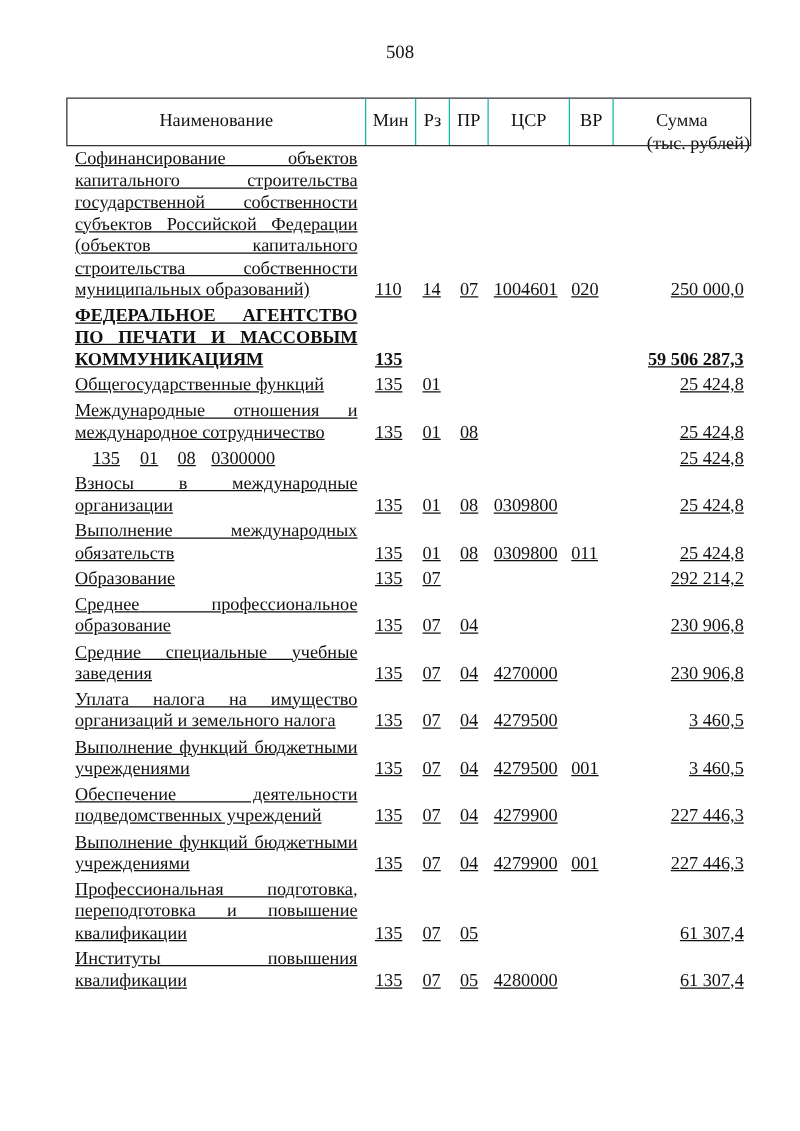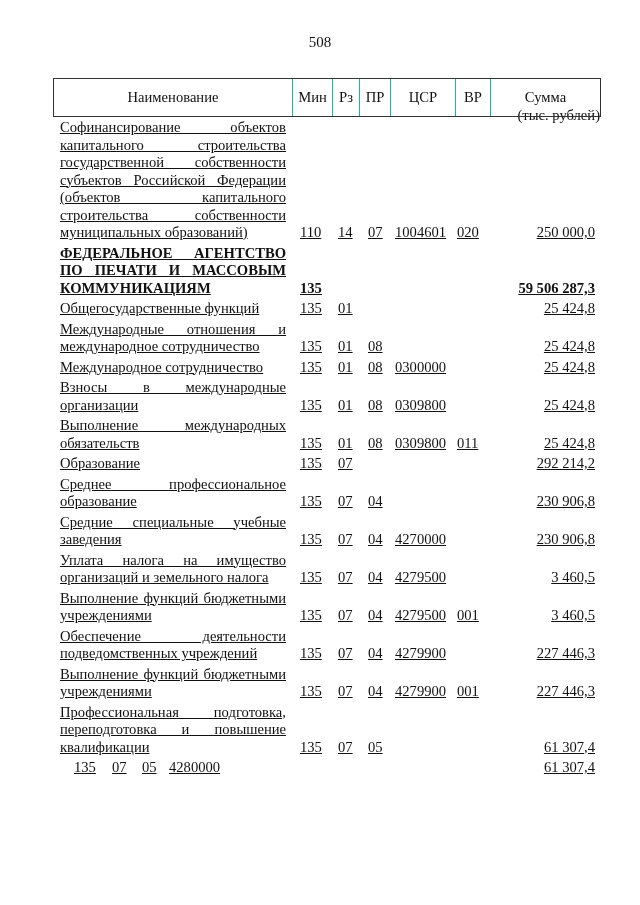--- a/index.html
+++ b/index.html
@@ -86,21 +86,20 @@
     <div class="row">
       <div class="c-name">Международные отношения и международное сотрудничество</div>
       <div class="c-min">135</div>
       <div class="c-rz">01</div>
       <div class="c-pr">08</div>
       <div class="c-csr"></div>
       <div class="c-vr"></div>
       <div class="c-sum">25 424,8</div>
     </div>
     <div class="row">
-      <div class="c-name">Международное сотрудничество</div>
       <div class="c-min">135</div>
       <div class="c-rz">01</div>
       <div class="c-pr">08</div>
       <div class="c-csr">0300000</div>
       <div class="c-vr"></div>
       <div class="c-sum">25 424,8</div>
     </div>
     <div class="row">
       <div class="c-name">Взносы в международные организации</div>
       <div class="c-min">135</div>
@@ -185,20 +184,21 @@
     <div class="row">
       <div class="c-name">Профессиональная подготовка, переподготовка и повышение квалификации</div>
       <div class="c-min">135</div>
       <div class="c-rz">07</div>
       <div class="c-pr">05</div>
       <div class="c-csr"></div>
       <div class="c-vr"></div>
       <div class="c-sum">61 307,4</div>
     </div>
     <div class="row">
+      <div class="c-name">Институты повышения квалификации</div>
       <div class="c-min">135</div>
       <div class="c-rz">07</div>
       <div class="c-pr">05</div>
       <div class="c-csr">4280000</div>
       <div class="c-vr"></div>
       <div class="c-sum">61 307,4</div>
     </div>
   </div>
 
 </body></html>

